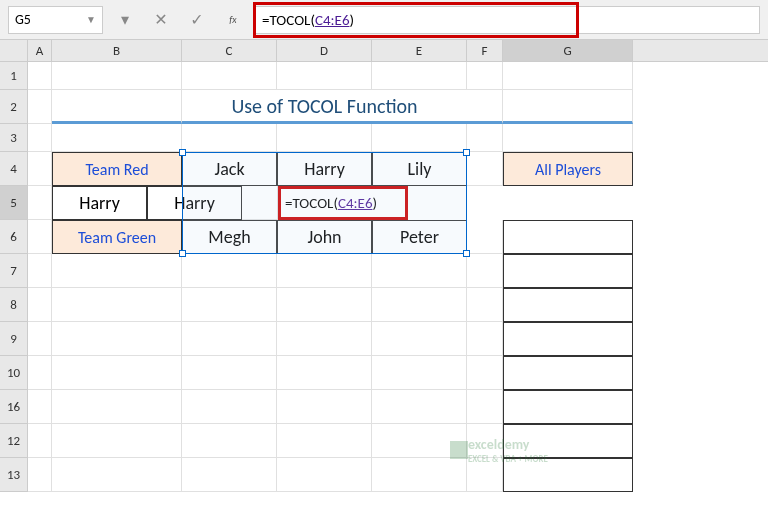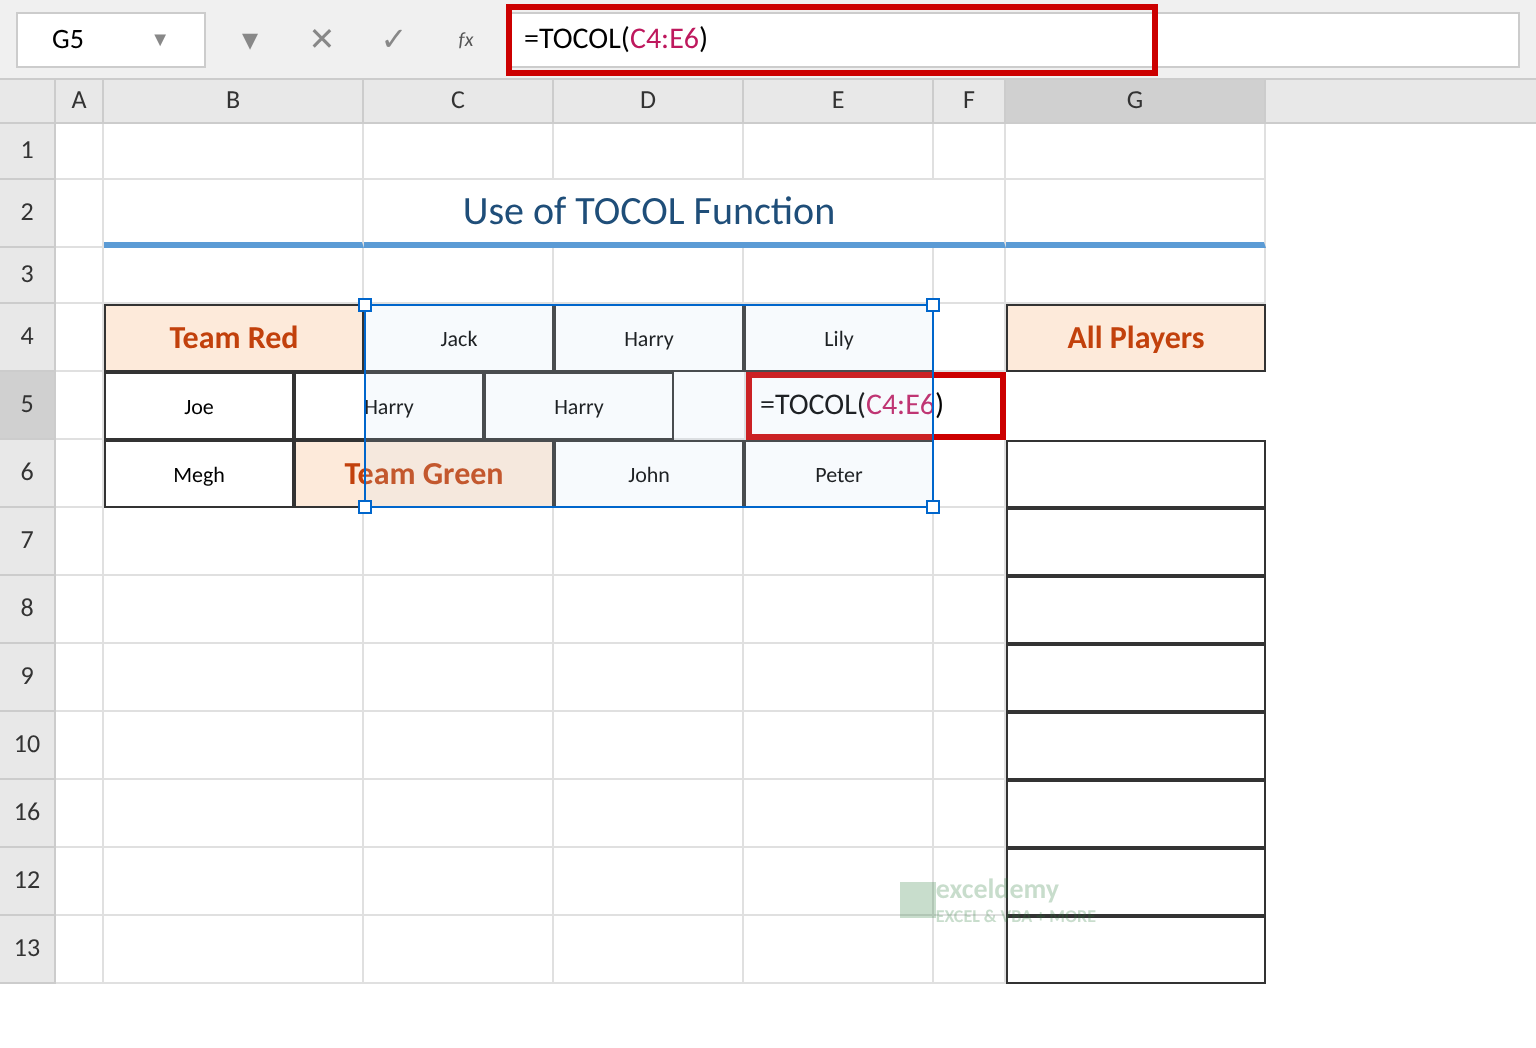--- a/index.html
+++ b/index.html
@@ -1,19 +1,19 @@
 <!DOCTYPE html>
 <html><head>
 <meta charset="utf-8">
 <style>
 * { box-sizing: border-box; margin: 0; padding: 0; }
 body { font-family: Calibri, Arial, sans-serif; background: #fff; width: 768px; height: 524px; overflow: hidden; position: relative; }
 
 .formula-bar { display: flex; align-items: center; height: 40px; background: #f0f0f0; border-bottom: 1px solid #ccc; padding: 4px 8px; gap: 8px; }
-.name-box { width: 95px; height: 28px; background: #fff; border: 1px solid #ccc; padding: 2px 17px; font-size: 14px; display: flex; align-items: center; }
+.name-box { width: 95px; height: 28px; background: #fff; border: 1px solid #ccc; padding: 2px 6px; font-size: 14px; display: flex; align-items: center; }
 .name-box-dropdown { color: #888; font-size: 10px; margin-left: auto; }
 .fb-btn { width: 28px; height: 28px; display: flex; align-items: center; justify-content: center; color: #888; font-size: 16px; cursor: pointer; }
 .fb-fx { font-style: italic; font-size: 10px; color: #555; }
 .formula-input { flex: 1; height: 28px; background: #fff; border: 1px solid #ccc; display: flex; align-items: center; padding: 0 6px; font-size: 15px; position: relative; }
 .formula-hl { position: absolute; border: 3px solid #c00; left: -3px; right: 180px; top: -5px; bottom: -5px; pointer-events: none; }
 
 .sheet { position: relative; }
 .col-headers { display: flex; background: #e8e8e8; border-bottom: 1px solid #ccc; height: 22px; }
 .sel-all { width: 28px; border-right: 1px solid #ccc; background: #e8e8e8; }
 .col-h { border-right: 1px solid #ccc; display: flex; align-items: center; justify-content: center; font-size: 13px; color: #333; }
@@ -30,28 +30,28 @@
 .row { display: flex; }
 .row-h { width: 28px; border-right: 1px solid #ccc; border-bottom: 1px solid #ccc; background: #e8e8e8; display: flex; align-items: center; justify-content: center; font-size: 13px; color: #333; }
 .row-h.active { background: #d0d0d0; }
 .cell { border-right: 1px solid #e0e0e0; border-bottom: 1px solid #e0e0e0; display: flex; align-items: center; justify-content: center; font-size: 15px; background: #fff; }
 .r-std { height: 28px; }
 .r-tall { height: 34px; }
 
 .title-cell { font-size: 20px; color: #1f4e79; font-weight: 500; }
 .title-underline { border-bottom: 3px solid #5b9bd5 !important; }
 
-.hdr-cell { background: #fdeada !important; font-weight: bold; font-size: 16px; border: 1px solid #333 !important; color: #c2410c; }
-.data-cell { background: #fff; border: 1px solid #333 !important; font-size: 11px; }
+.hdr-cell { background: #fdeada !important; font-weight: normal; font-size: 16px; border: 1px solid #333 !important; color: #1d4ed8; }
+.data-cell { background: #fff; border: 1px solid #333 !important; font-size: 18px; }
 
 .range-sel { position: absolute; border: 1px solid #0066cc; background: rgba(200,220,240,0.15); pointer-events: none; }
 .range-handle { position: absolute; width: 7px; height: 7px; background: #fff; border: 1px solid #0066cc; }
 
 .cell-editing { border: 3px solid #c00 !important; background: #fff; justify-content: flex-start; padding-left: 4px; font-size: 15px; font-family: Calibri, Arial; }
-.formula-text .ref { color: #be185d; }
+.formula-text .ref { color: #4c1d95; text-decoration: underline; }
 
 .out-cell { border: 1px solid #333 !important; background: #fff; }
 
 .watermark { position: absolute; right: 220px; bottom: 60px; opacity: 0.25; font-size: 14px; color: #2a7a3a; font-weight: bold; display: flex; align-items: center; gap: 0; }
 .watermark .sub { font-size: 9px; display: block; color: #2a7a3a; }
 .wm-icon { width: 18px; height: 18px; background: #2a7a3a; }
 </style>
 </head>
 <body>
 
@@ -117,33 +117,32 @@
       <div class="cell col-B hdr-cell">Team Red</div>
       <div class="cell col-C data-cell">Jack</div>
       <div class="cell col-D data-cell">Harry</div>
       <div class="cell col-E data-cell">Lily</div>
       <div class="cell col-F"></div>
       <div class="cell col-G hdr-cell">All Players</div>
     </div>
     <div class="row r-tall">
       <div class="row-h active">5</div>
       <div class="cell col-A"></div>
-      <div class="cell col-C data-cell">Joe</div>
       <div class="cell col-D data-cell">Harry</div>
       <div class="cell col-E data-cell">Harry</div>
       <div class="cell col-F"></div>
       <div class="cell col-G cell-editing">
         <span class="formula-text"><span>=TOCOL(</span><span class="ref">C4:E6</span><span>)</span></span>
       </div>
     </div>
     <div class="row r-tall">
       <div class="row-h">6</div>
       <div class="cell col-A"></div>
+      <div class="cell col-B hdr-cell">Team Green</div>
       <div class="cell col-C data-cell">Megh</div>
-      <div class="cell col-B hdr-cell">Team Green</div>
       <div class="cell col-E data-cell">John</div>
       <div class="cell col-D data-cell">Peter</div>
       <div class="cell col-F"></div>
       <div class="cell col-G out-cell"></div>
     </div>
     <div class="row r-tall">
       <div class="row-h">7</div>
       <div class="cell col-A"></div>
       <div class="cell col-B"></div>
       <div class="cell col-C"></div>

